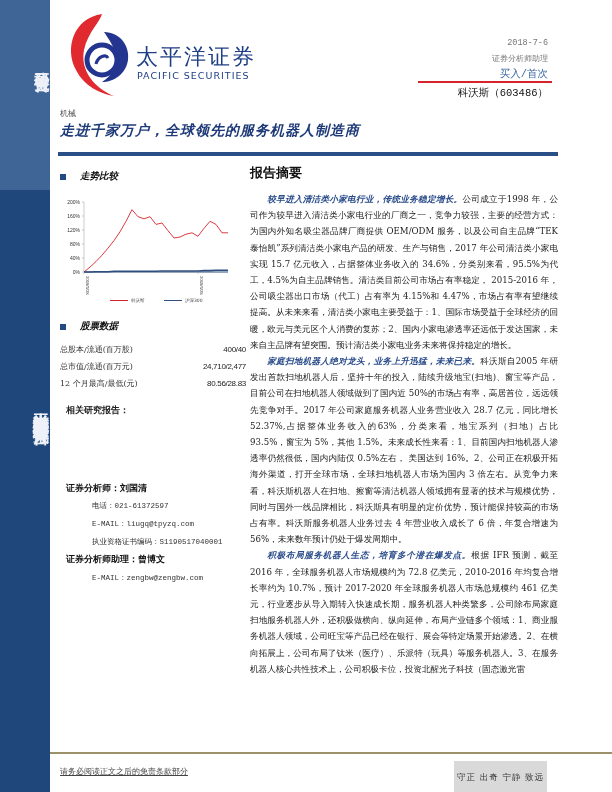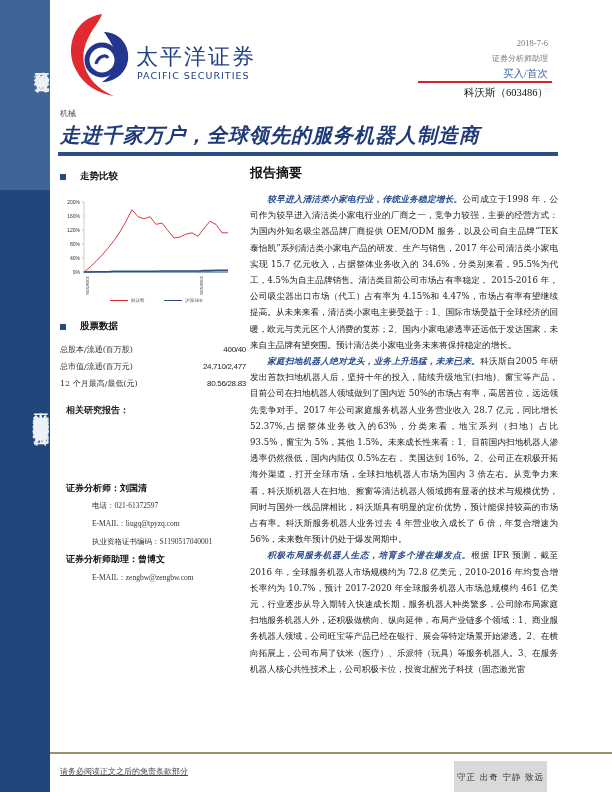--- a/index.html
+++ b/index.html
@@ -33,52 +33,52 @@
   }
   .brand-en {
     position: absolute; left: 137px; top: 70px; font-size: 9.5px; letter-spacing: 1px;
     color: #1e3e86; font-family: "DejaVu Sans", sans-serif;
   }
   .industry {
     position: absolute; left: 60px; top: 108px; font-size: 8px; color: #555;
     font-family: "DejaVu Sans", sans-serif;
   }
   .title {
-    position: absolute; left: 60px; top: 122px; font-size: 20px; font-weight: bold;
+    position: absolute; left: 60px; top: 122px; font-size: 14px; font-weight: bold;
     font-style: italic; color: #1e3a78; letter-spacing: 1px;
   }
   .title-rule {
     position: absolute; left: 58px; top: 152px; width: 500px; height: 4px;
     background: #2a4f86;
   }
-  .meta { position: absolute; right: 64px; text-align: right; font-family: Liberation Serif, serif; }
+  .meta { position: absolute; right: 64px; text-align: right; font-family: Liberation Mono, monospace; }
   .meta.date { top: 38px; font-size: 8.5px; color: #777; }
   .meta.type { top: 53px; font-size: 8px; color: #777; }
   .meta.rating { top: 67px; font-size: 10.5px; color: #3f6aa6; }
   .rating-rule { position: absolute; left: 418px; top: 81px; width: 134px; height: 2px; background: #d7242c; }
   .meta.ticker { top: 86px; font-size: 10.5px; color: #111; }
 
   .section-head {
-    position: absolute; font-size: 9.5px; font-weight: bold; 
+    position: absolute; font-size: 9.5px; font-weight: bold; font-style: italic;
     color: #111; display: flex; align-items: center;
   }
   .section-head .sq { width: 6px; height: 6px; background: #234a82; margin-right: 14px; display: inline-block; }
 
   .chart { position: absolute; left: 58px; top: 196px; width: 190px; height: 110px; }
 
   .stock-table { position: absolute; left: 60px; top: 341px; width: 186px; font-size: 8px; }
   .stock-row { display: flex; justify-content: space-between; height: 17px; align-items: center; gap: 46px; }
   .stock-row .k { color: #333; }
   .stock-row .v { font-family: "Liberation Sans", sans-serif; color: #222; letter-spacing: -0.3px; }
 
   .related { position: absolute; left: 66px; top: 404px; font-size: 9px; font-weight: bold; }
 
   .analyst { position: absolute; left: 66px; font-size: 7.5px; color: #333; text-align: center; }
   .analyst.name { font-size: 9px; font-weight: bold; color: #111; }
-  .mono { font-family: Liberation Serif, serif; padding-left: 26px; }
+  .mono { font-family: Liberation Mono, monospace; padding-left: 26px; }
 
   .summary-title {
     position: absolute; left: 250px; top: 164px; font-size: 13px; font-weight: bold;
     font-family: "DejaVu Sans", sans-serif; color: #111;
   }
   .summary {
     position: absolute; left: 250px; top: 191px; width: 308px;
     font-size: 8.6px; line-height: 16.2px; text-align: justify; color: #222;
   }
   .summary p { margin: 0; text-indent: 2em; }

